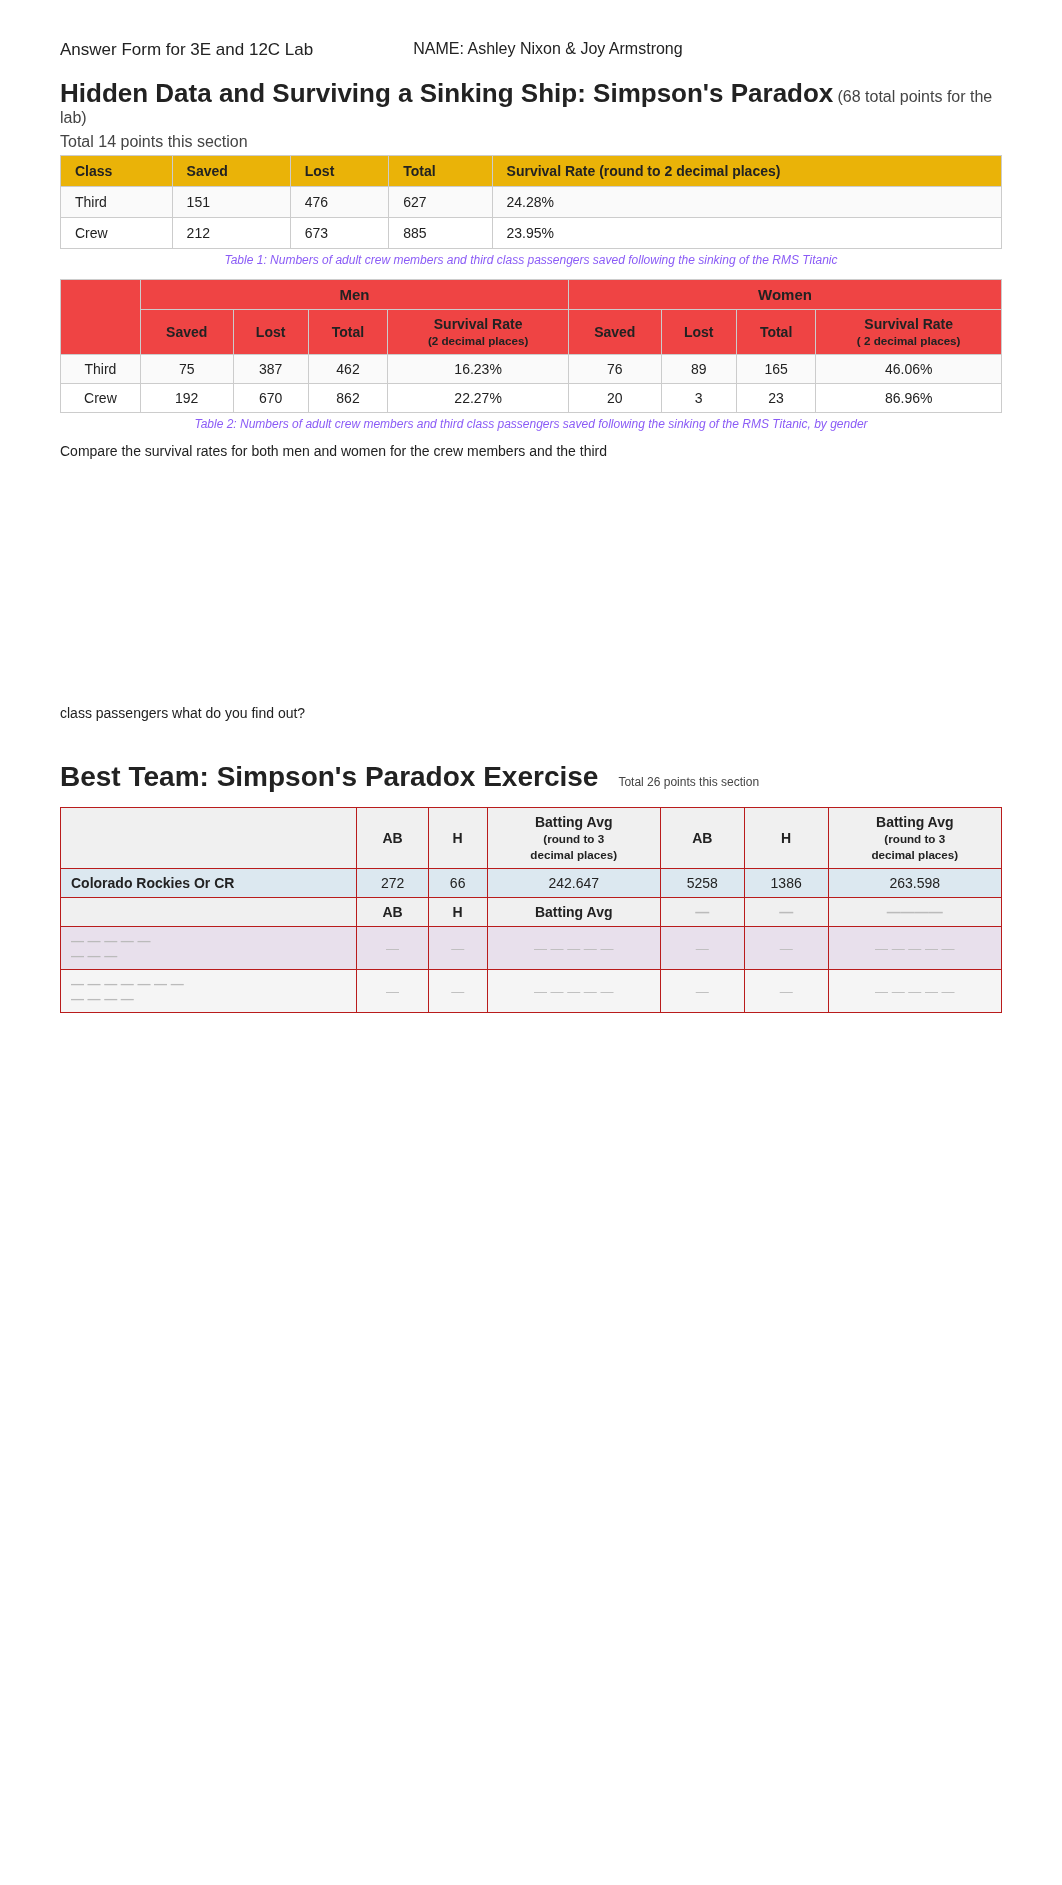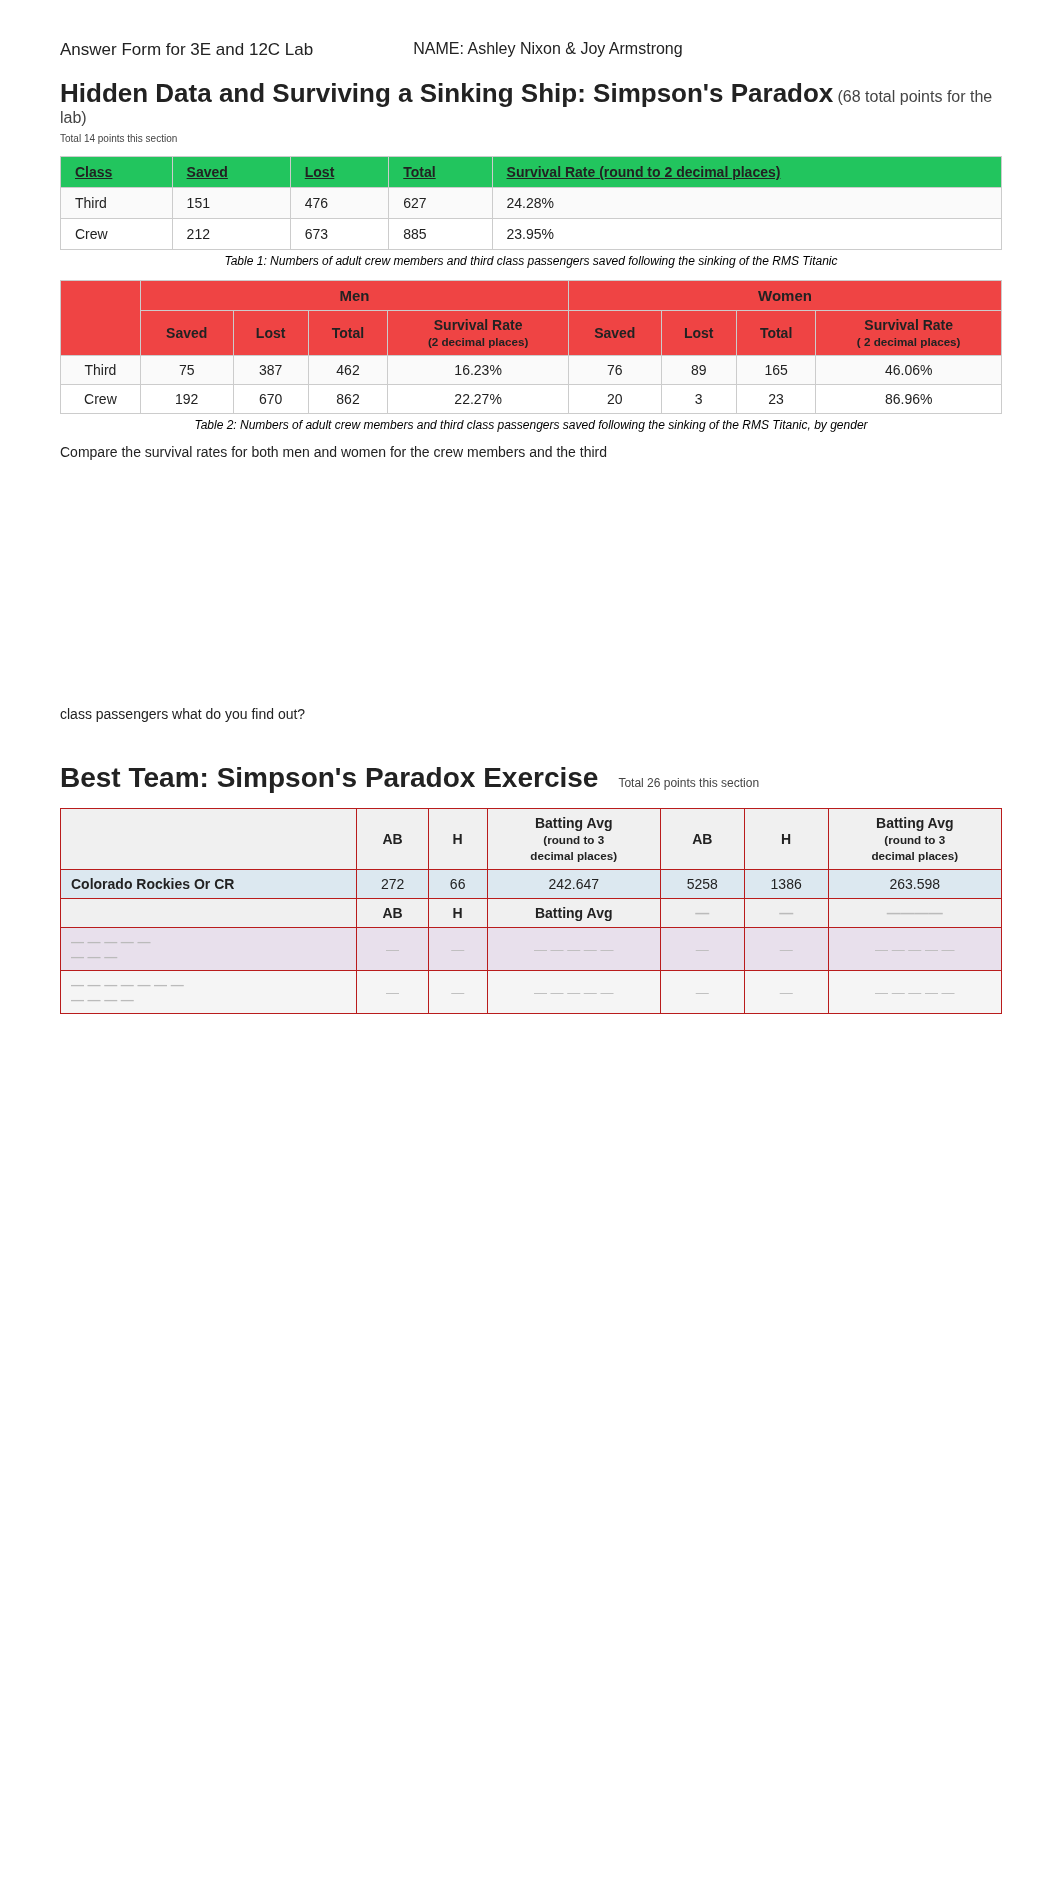--- a/index.html
+++ b/index.html
@@ -29,23 +29,23 @@
       font-weight: bold;
       margin-bottom: 3px;
     }
 
     .subtitle-small {
       font-size: 16px;
       color: #444;
     }
 
     .section-note {
-      font-size: 10px;
+      font-size: 16px;
       color: #444;
-      margin-bottom: 12px;
+      margin-bottom: 4px;
     }
 
     
     .table-container {
       width: 100%;
       margin-bottom: 8px;
     }
 
     table {
       width: 100%;
@@ -53,35 +53,34 @@
       font-size: 14px;
     }
 
     .table1 th, .table1 td {
       padding: 7px 14px;
       text-align: left;
       border: 1px solid #ccc;
     }
 
     .table1 thead tr {
-      background: #22c55e;
-      text-decoration: underline;
+      background: #eab308;
     }
 
     .table1 tbody tr:nth-child(odd) {
       background: #fafafa;
     }
 
     .survival-rate-col {
       text-align: center;
     }
 
     .table-caption {
       font-size: 12px;
-      color: #000000;
+      color: #8b5cf6;
       text-align: center;
       margin-top: 4px;
       margin-bottom: 12px;
       font-style: italic;
     }
 
     
     .table2-wrapper {
       width: 100%;
       margin-bottom: 8px;

